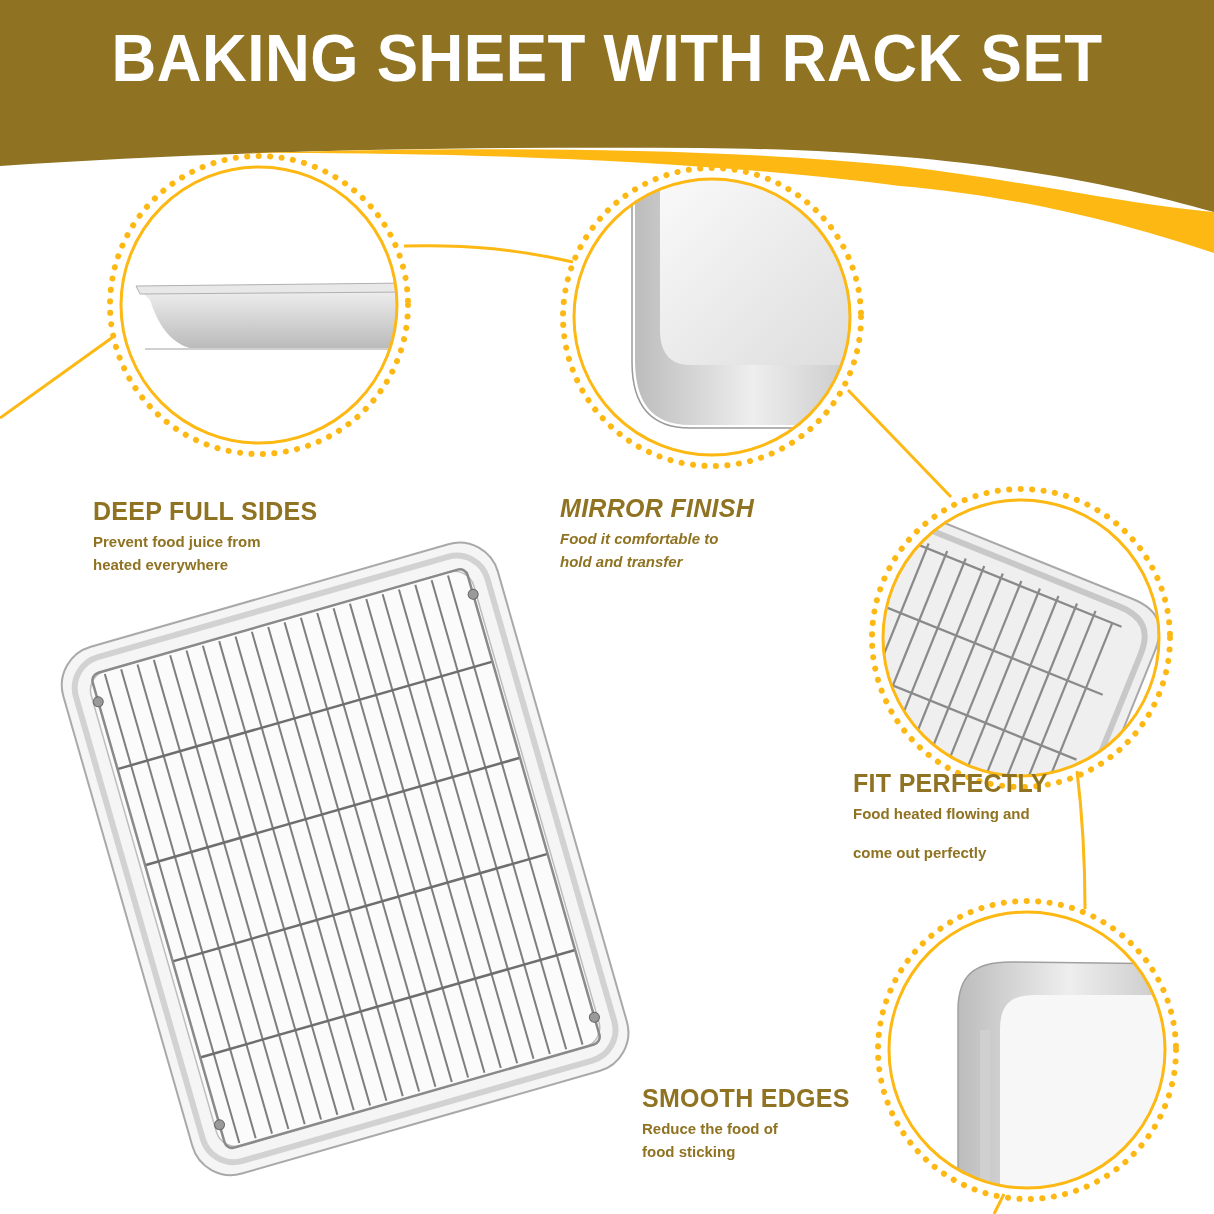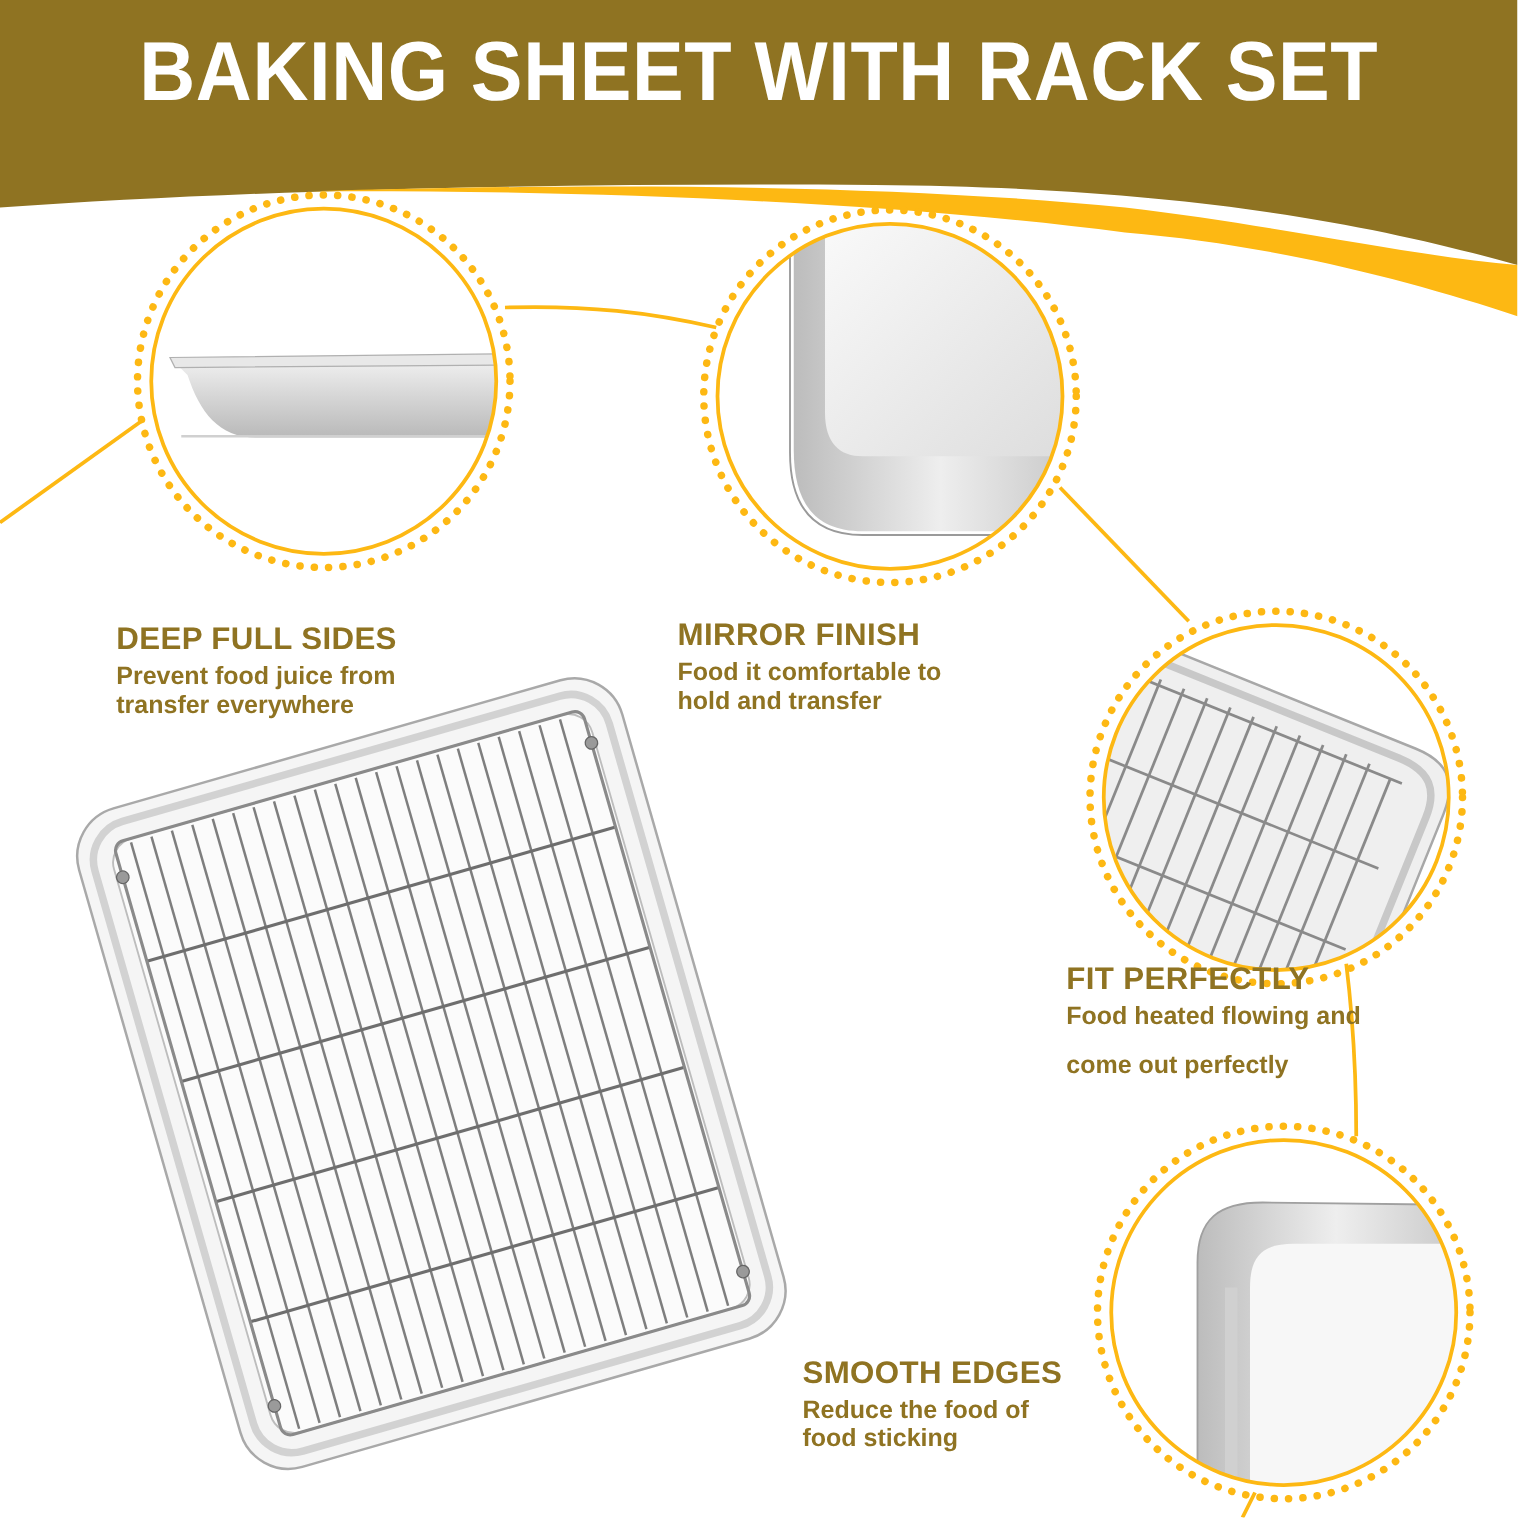--- a/index.html
+++ b/index.html
@@ -6,21 +6,21 @@
     body { width: 1214px; height: 1214px; position: relative; overflow: hidden;
            font-family: "Liberation Sans", sans-serif; }
     .bg-svg { position: absolute; left: 0; top: 0; width: 1214px; height: 1214px; }
     .title {
       position: absolute; left: 0; top: 22px; width: 1214px; text-align: center;
       color: #ffffff; font-weight: bold; font-size: 62px; letter-spacing: 0.5px;
       font-family: "Liberation Sans", sans-serif; transform: scaleY(1.08);
     }
     .feature { position: absolute; color: #8F7322; }
     .feature .f-title { font-weight: bold; font-size: 25px; line-height: 30px; letter-spacing: 0.3px; }
-    .feature .f-desc  { font-weight: bold; font-size: 20px; line-height: 23px; margin-top: 4px; }
+    .feature .f-desc  { font-weight: bold; font-size: 15px; line-height: 23px; margin-top: 4px; }
   </style>
 </head>
 <body>
 
 <svg class="bg-svg" viewBox="0 0 1214 1214" xmlns="http://www.w3.org/2000/svg">
   <defs>
     <linearGradient id="steel" x1="0" y1="0" x2="0" y2="1">
       <stop offset="0" stop-color="#f4f4f4"></stop>
       <stop offset="0.5" stop-color="#d6d6d6"></stop>
       <stop offset="1" stop-color="#b9b9b9"></stop>
@@ -166,24 +166,24 @@
       <circle cx="540" cy="1080" r="5"></circle>
     </g>
   </g>
 </svg>
 
 <div class="title">BAKING SHEET WITH RACK SET</div>
 
 <div class="feature" style="left:93px; top:472px;margin-top:24px;">
   <div class="f-title">DEEP FULL SIDES</div>
   <div class="f-desc">Prevent food juice from</div>
-  <div class="f-desc" style="margin-top:0">transfer everywhere</div>
+  <div class="f-desc" style="margin-top:0">heated everywhere</div>
 </div>
 
-<div class="feature" style="left:542px; top:493px;">
+<div class="feature" style="left:560px; top:493px;font-style:italic;">
   <div class="f-title">MIRROR FINISH</div>
   <div class="f-desc">Food it comfortable to</div>
   <div class="f-desc" style="margin-top:0">hold and transfer</div>
 </div>
 
 <div class="feature" style="left:853px; top:768px;">
   <div class="f-title">FIT PERFECTLY</div>
   <div class="f-desc">Food heated flowing and</div>
   <div class="f-desc" style="margin-top:16px">come out perfectly</div>
 </div>

